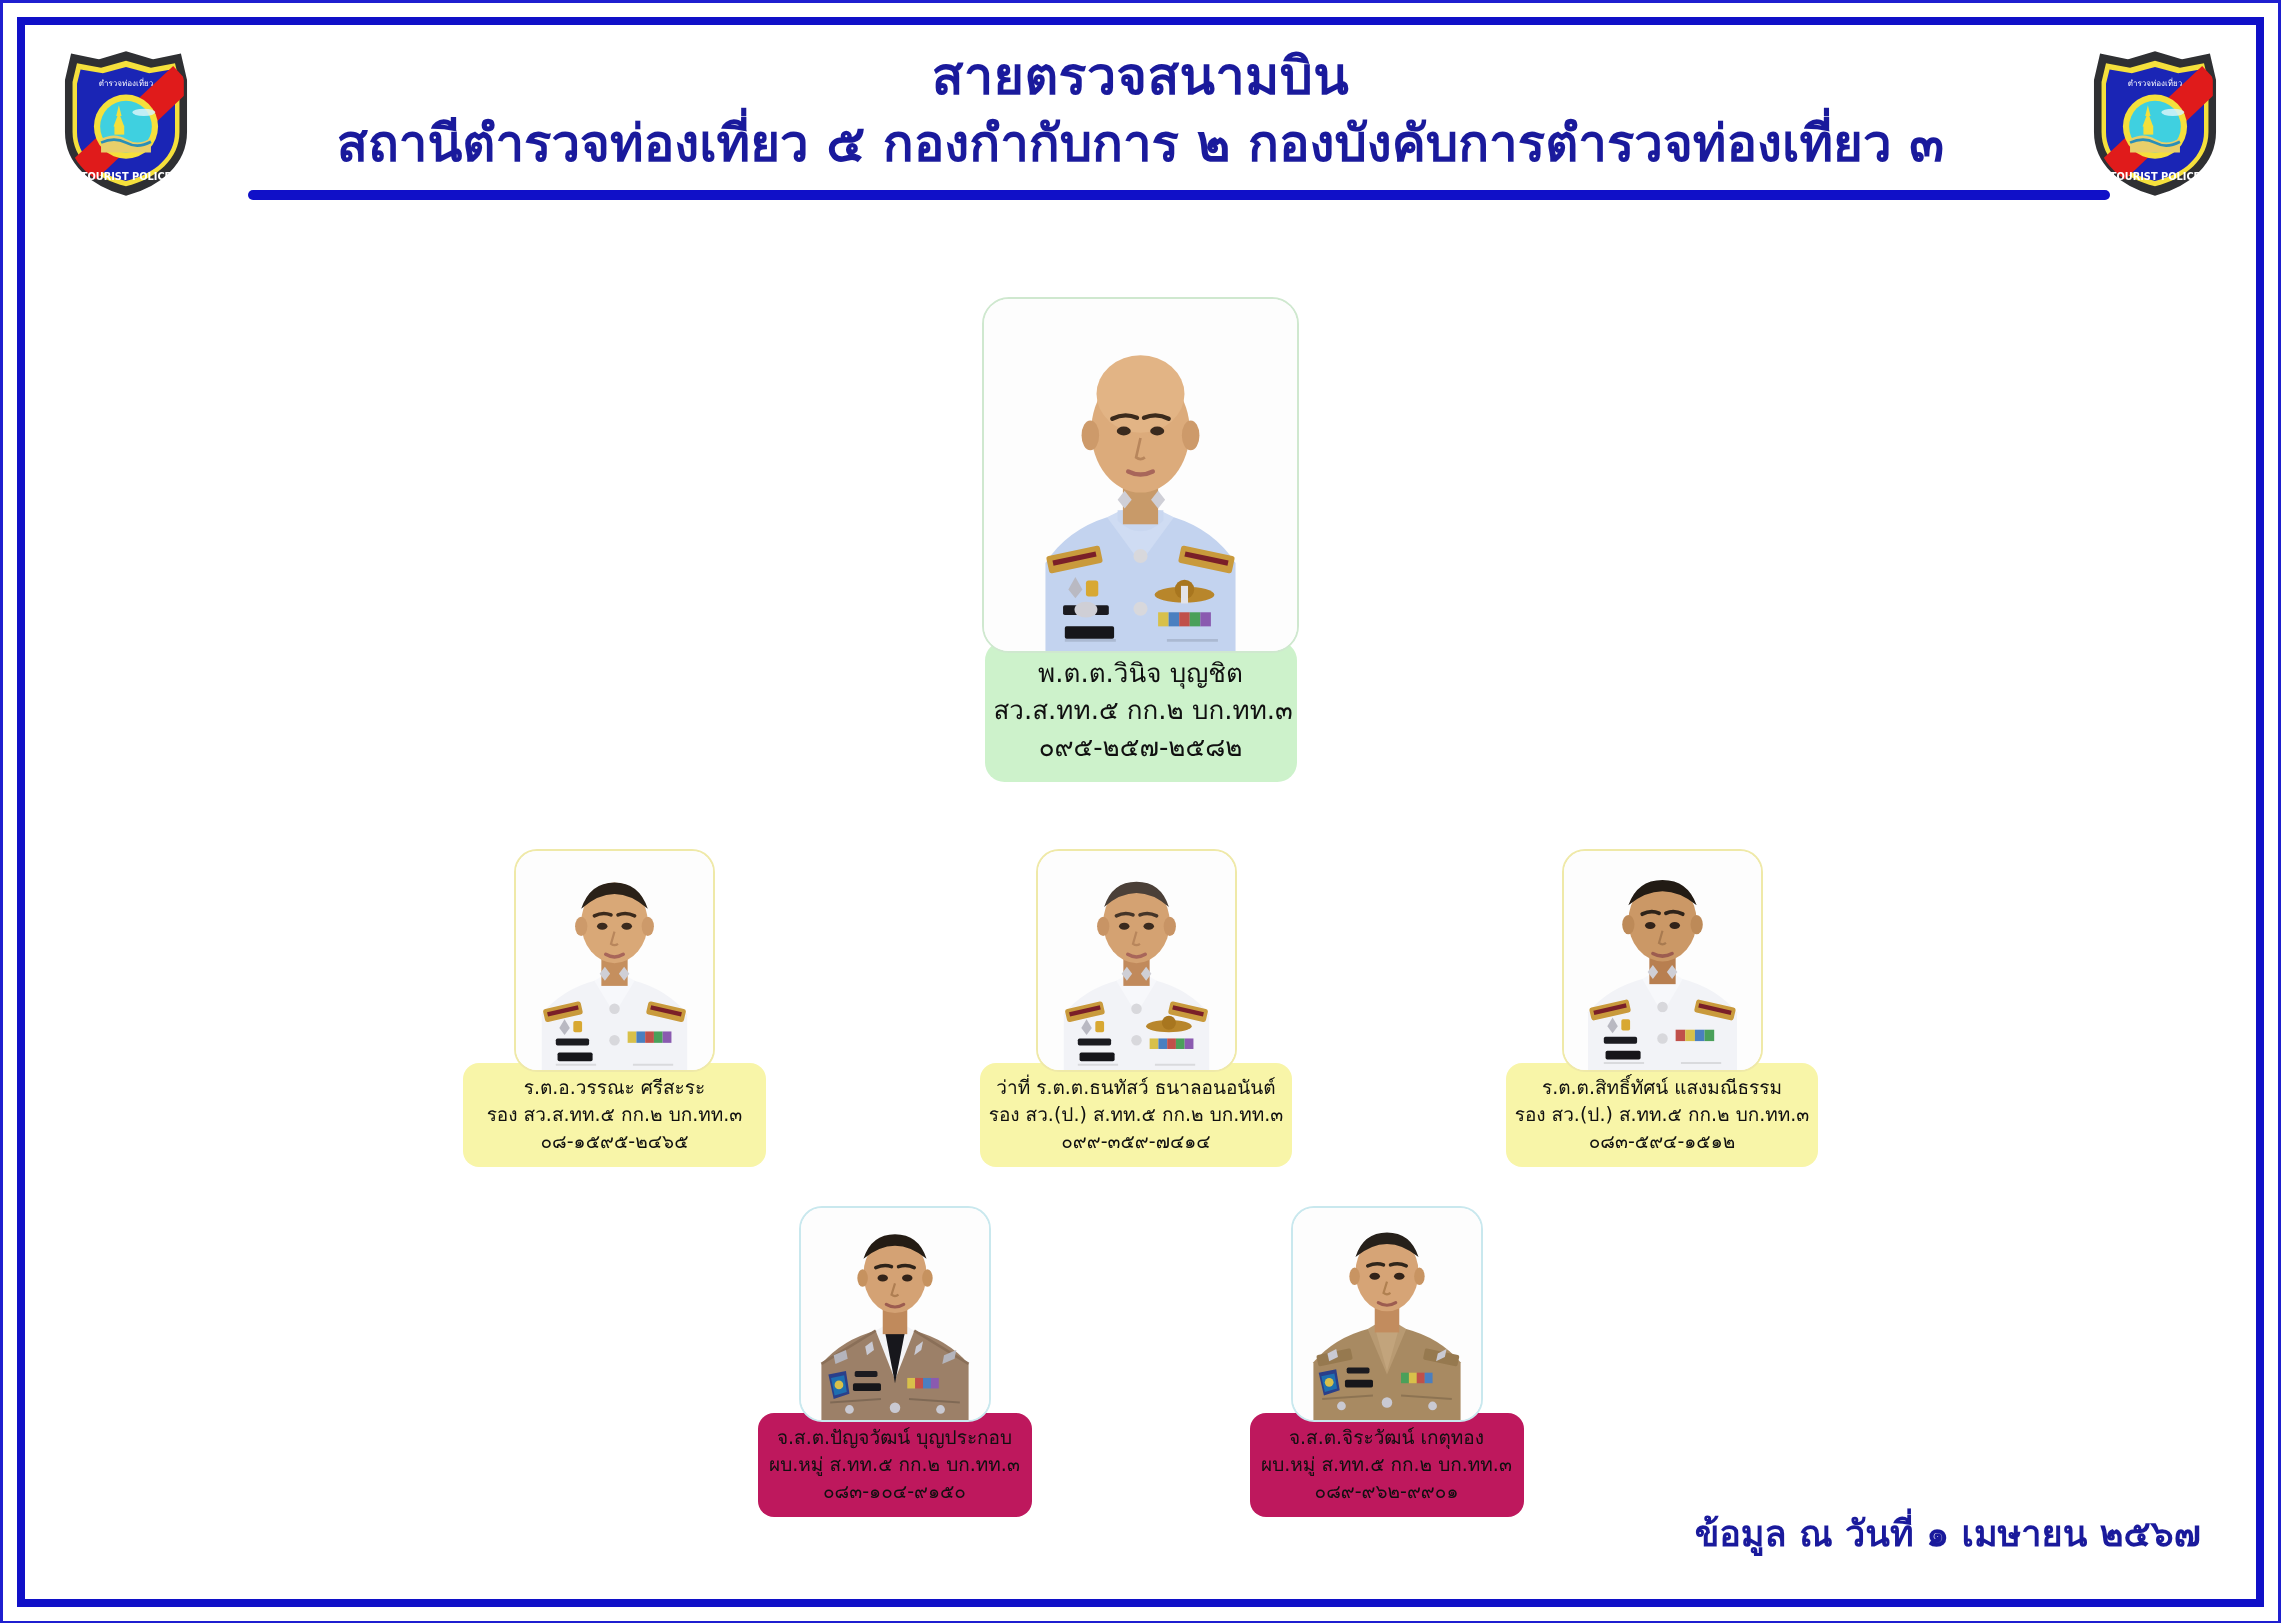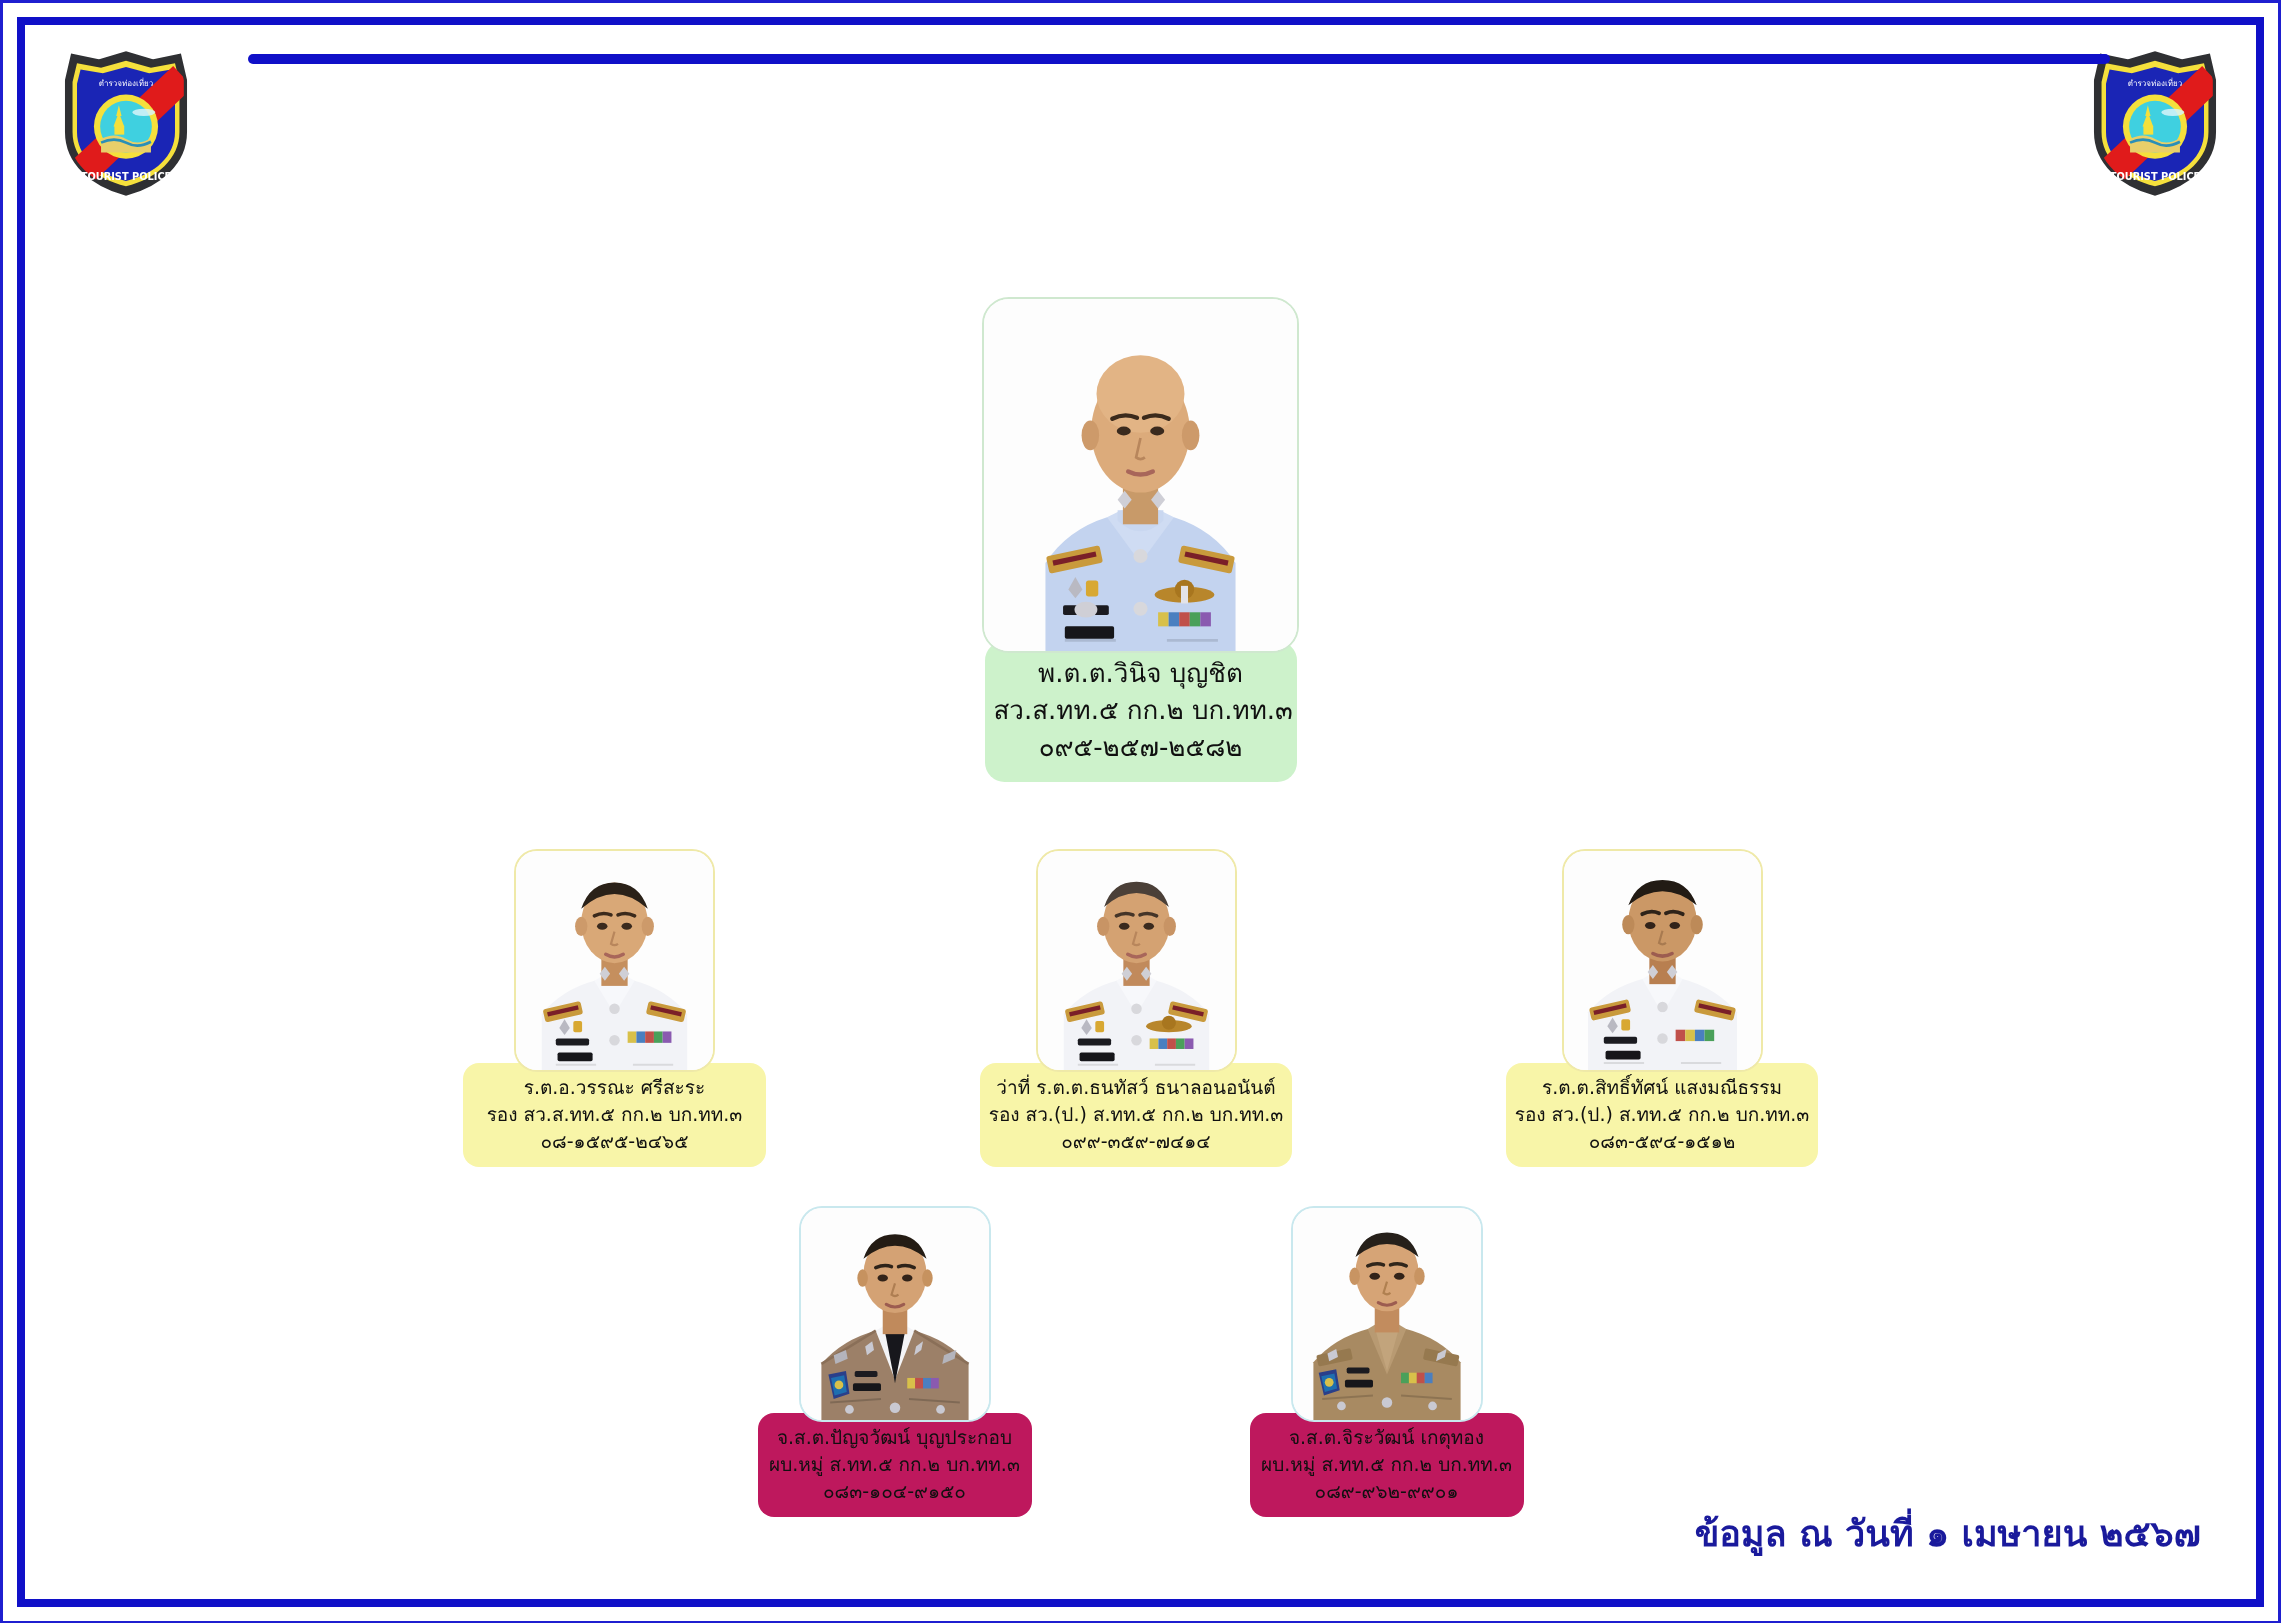--- a/index.html
+++ b/index.html
@@ -223,20 +223,22 @@
             <text x="75" y="146" text-anchor="middle">TOURIST POLICE</text>
           </g>
           <g fill="#ffffff" font-family="DejaVu Sans, sans-serif" font-size="9">
             <text x="75" y="40" text-anchor="middle">ตำรวจท่องเที่ยว</text>
           </g>
         </svg>
       </div>
     </div>
 
     <div class="title-block">
+      <div class="title-line1">สายตรวจสนามบิน</div>
+      <div class="title-line2">สถานีตำรวจท่องเที่ยว ๕ กองกำกับการ ๒ กองบังคับการตำรวจท่องเที่ยว ๓</div>
       <div class="title-rule"></div>
     </div>
   </div>
 
   <div class="chart">
 
     <div class="row row-tier1">
       <div class="node">
 
         <div class="photo-card photo-t1">

